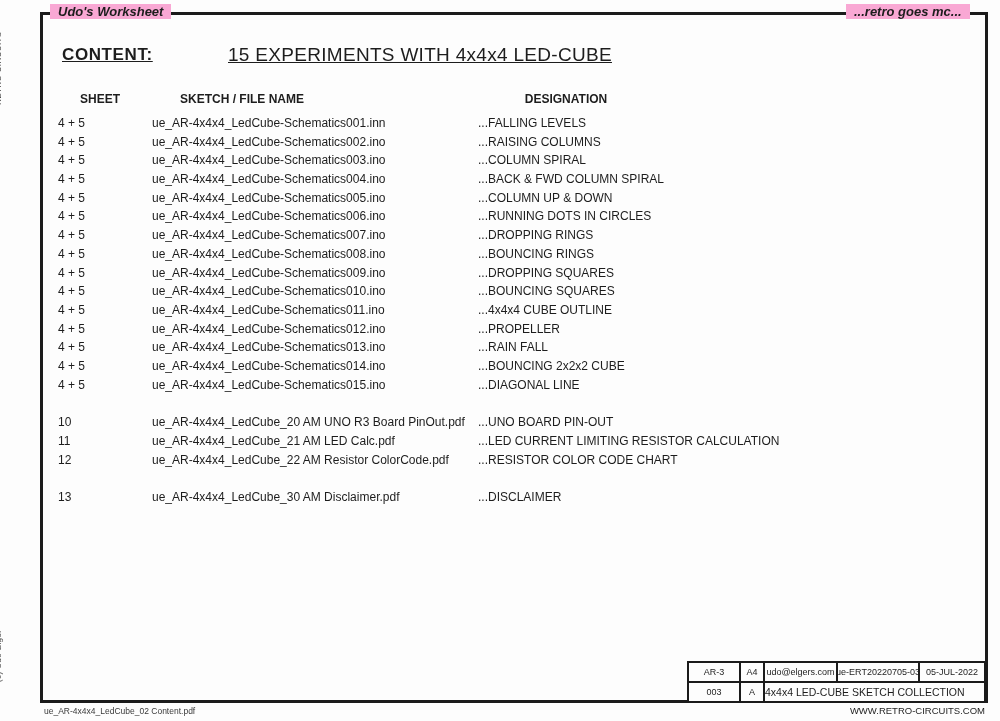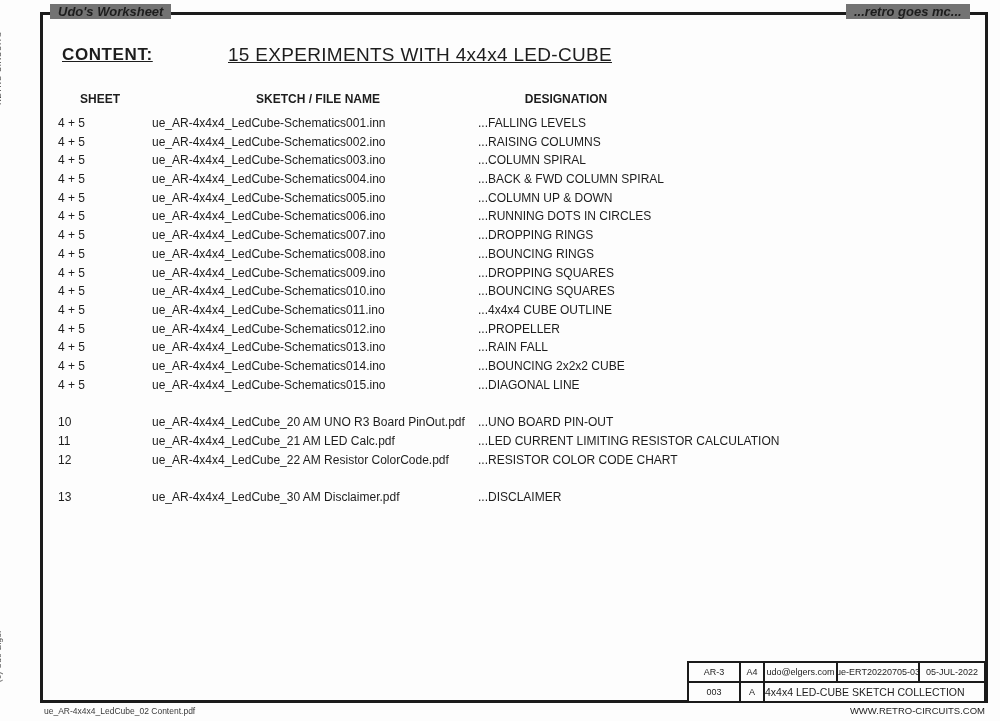--- a/index.html
+++ b/index.html
@@ -7,21 +7,21 @@
     width:1000px;height:721px;position:relative;overflow:hidden;
     background:#fdfdfd;color:#1d1d1d;
     font-family:"Liberation Sans", sans-serif;
     -webkit-font-smoothing:antialiased;
   }
   .frame{
     position:absolute;left:40px;top:12px;width:948px;height:691px;
     border:3px solid #1b1b1b;box-sizing:border-box;background:transparent;
   }
   .hlabel{
-    position:absolute;top:4px;background:#737373;padding:0 8px;
+    position:absolute;top:4px;background:#f9a8d4;padding:0 8px;
     font-style:italic;font-weight:bold;font-size:13px;white-space:nowrap;z-index:3;
   }
   .hlabel-left{left:50px}
   .hlabel-right{left:846px}
   .vlabel{
     position:absolute;font-size:8px;line-height:10px;color:#3a3a3a;
     white-space:nowrap;transform-origin:0 100%;transform:rotate(-90deg);
     letter-spacing:0.4px;
   }
   .vlabel-top{left:4px;top:95px}
@@ -29,21 +29,21 @@
   .content-label{
     position:absolute;left:62px;top:45px;font-size:17px;font-weight:bold;
     text-decoration:underline;letter-spacing:0.6px;white-space:nowrap;
   }
   .doc-title{
     position:absolute;left:228px;top:44px;font-size:19px;
     text-decoration:underline;letter-spacing:0.3px;white-space:nowrap;
   }
   .th{position:absolute;top:92px;font-size:12px;font-weight:bold;white-space:nowrap}
   .th-sheet{left:60px;width:80px;text-align:center}
-  .th-file{left:180px;width:200px;text-align:right}
+  .th-file{left:180px;width:200px;text-align:left}
   .th-desig{left:490px;width:152px;text-align:center}
   .rows{position:absolute;left:0;top:114px;width:1000px;font-size:12px}
   .trow{position:relative;height:18.7px;line-height:18.7px;white-space:nowrap}
   .trow.gap{margin-top:19px}
   .c1{position:absolute;left:58px;width:80px;text-align:left}
   .c2{position:absolute;left:152px}
   .c3{position:absolute;left:478px}
   .tblock{
     position:absolute;left:687px;top:661px;width:299px;height:42px;
     box-sizing:border-box;border:2px solid #1b1b1b;background:#fdfdfd;

